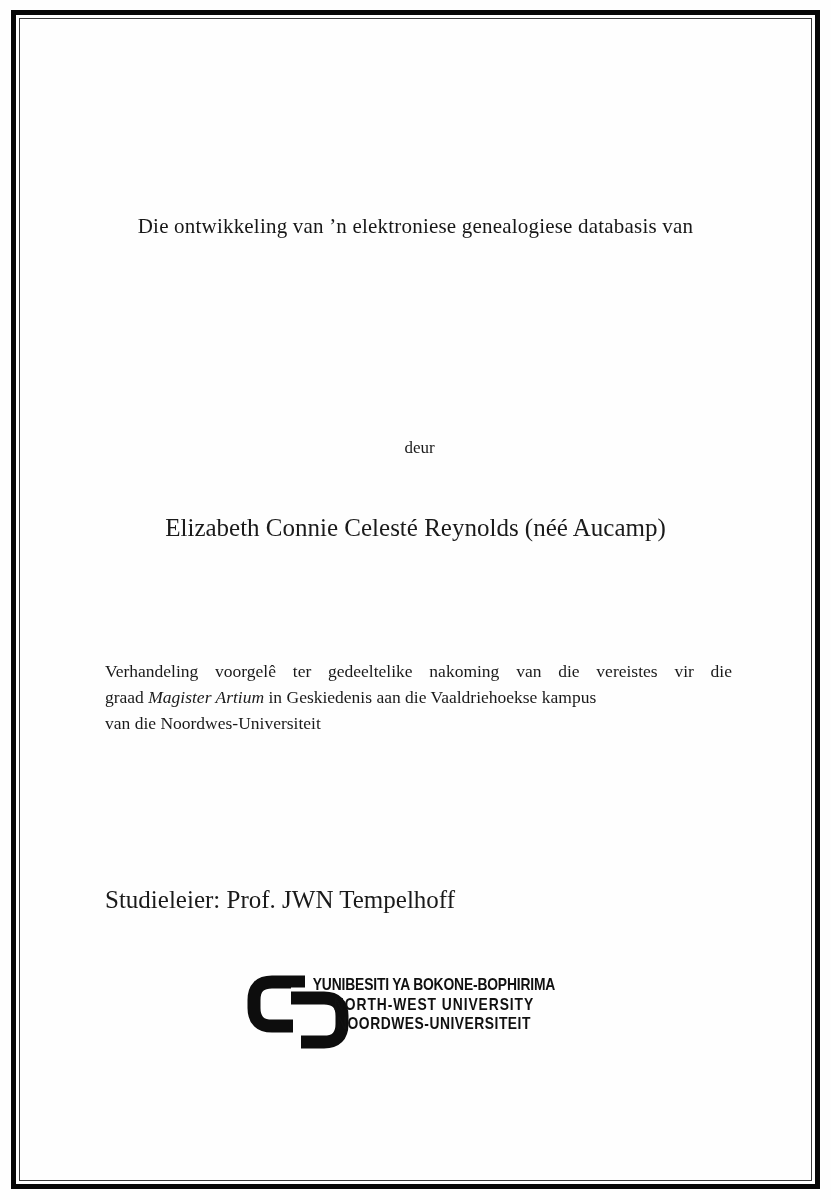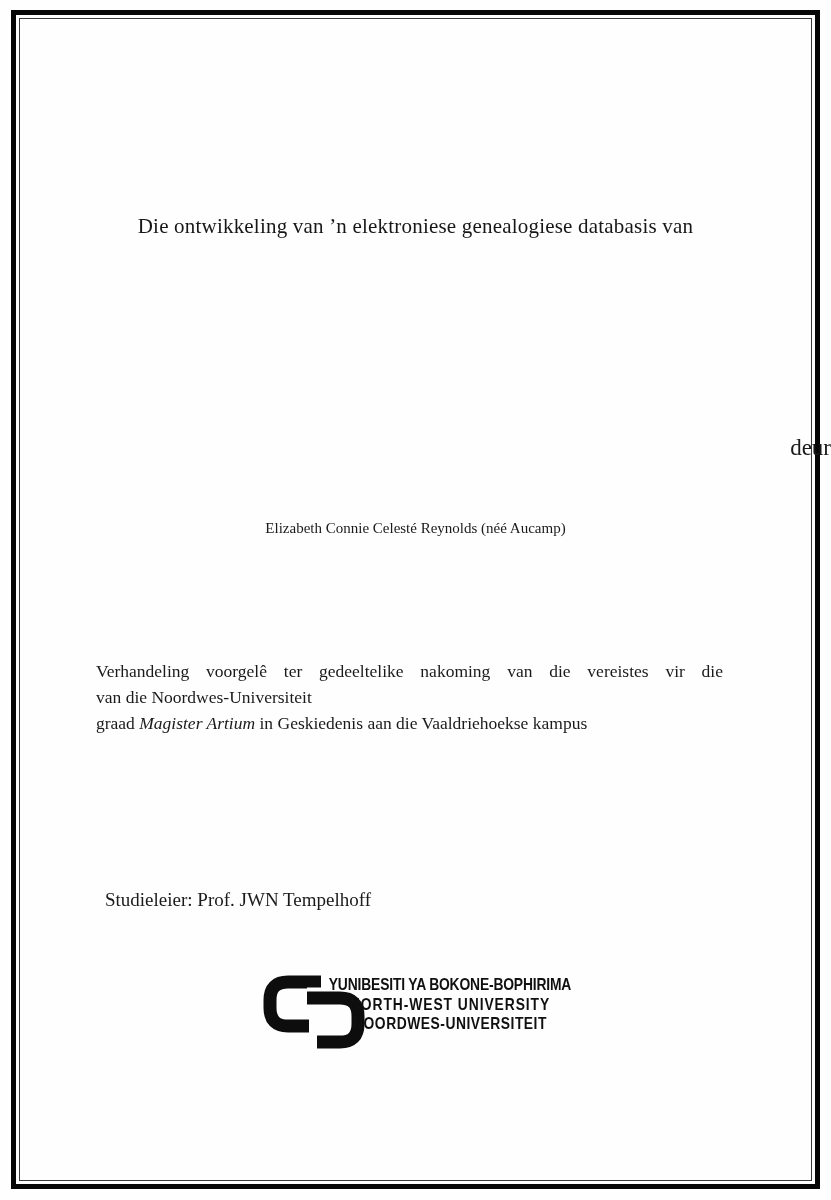--- a/index.html
+++ b/index.html
@@ -24,53 +24,53 @@
   }
   .title{
     position:absolute;top:204px;left:50px;right:50px;
     text-align:center;
     font-size:21px;line-height:44px;
     letter-spacing:0.2px;
     color:#171717;
   }
   .byline{
     position:absolute;top:436px;left:8px;right:0;
-    text-align:right;
-    font-size:23px;line-height:24px;
+    text-align:center;
+    font-size:17px;line-height:24px;
   }
   .author{
     position:absolute;top:514px;left:0;right:0;
     text-align:center;
-    font-size:15px;line-height:28px;
+    font-size:25px;line-height:28px;
   }
   .submission{
-    position:absolute;top:659px;left:96px;width:627px;
+    position:absolute;top:659px;left:105px;width:627px;
     font-size:17.5px;line-height:25.8px;
     text-align:left;
   }
   .sub-line{white-space:nowrap;}
   .jfull{
     white-space:normal;
     text-align:justify;
     height:25.8px;overflow:hidden;
     word-spacing:1px;
   }
   .jfull::after{content:"";display:inline-block;width:100%;height:0;}
   .italic{font-style:italic;}
   .supervisor-block{
     position:absolute;top:886px;left:105px;
-    font-size:19px;line-height:28.5px;
+    font-size:25px;line-height:28.5px;
   }
   .date-glyph{
     font-family:"Liberation Sans", sans-serif;
     font-weight:700;
     display:inline-block;
     transform:scaleY(0.85);
   }
-  .logo{position:absolute;left:260px;top:969px;width:330px;height:90px;}
+  .logo{position:absolute;left:244px;top:969px;width:330px;height:90px;}
   .logo-mark{position:absolute;left:0;top:2px;width:107px;height:80px;}
   .logo-text{
     position:absolute;left:64px;top:6px;width:300px;
     transform:scaleX(0.84);transform-origin:left top;
     font-family:"Liberation Sans", sans-serif;
     font-weight:700;
     font-size:16.5px;line-height:19.5px;
     color:#101010;
     text-align:center;
     white-space:nowrap;
@@ -90,22 +90,22 @@
   <div class="title">
     <div>Die ontwikkeling van ’n elektroniese genealogiese databasis van</div>
   </div>
 
   <div class="byline">deur</div>
 
   <div class="author">Elizabeth Connie Celesté Reynolds (néé Aucamp)</div>
 
   <div class="submission">
     <div class="sub-line jfull">Verhandeling voorgelê ter gedeeltelike nakoming van die vereistes vir die</div>
+    <div class="sub-line"><span>graad </span><span class="italic">Magister Artium</span><span> in Geskiedenis aan die Vaaldriehoekse kampus</span></div>
     <div class="sub-line">van die Noordwes-Universiteit</div>
-    <div class="sub-line"><span>graad </span><span class="italic">Magister Artium</span><span> in Geskiedenis aan die Vaaldriehoekse kampus</span></div>
   </div>
 
   <div class="supervisor-block">
     <div>Studieleier: Prof. JWN Tempelhoff</div>
   </div>
 
   <div class="logo">
     <svg class="logo-mark" viewBox="0 0 107 80" xmlns="http://www.w3.org/2000/svg">
 
       <path d="M61 11 H28 Q10 11 10 29 v8 Q10 55 28 55 H49" fill="none" stroke="#0d0d0d" stroke-width="13"></path>

